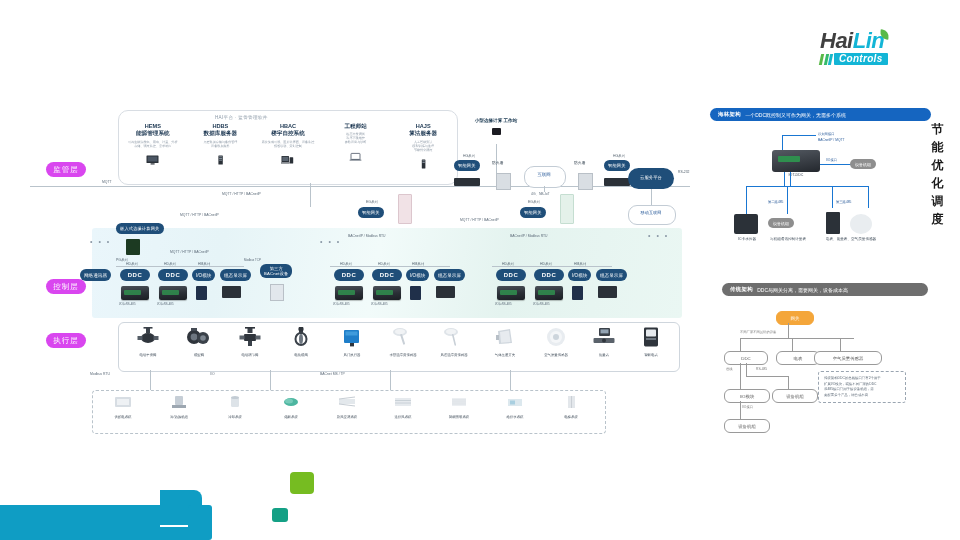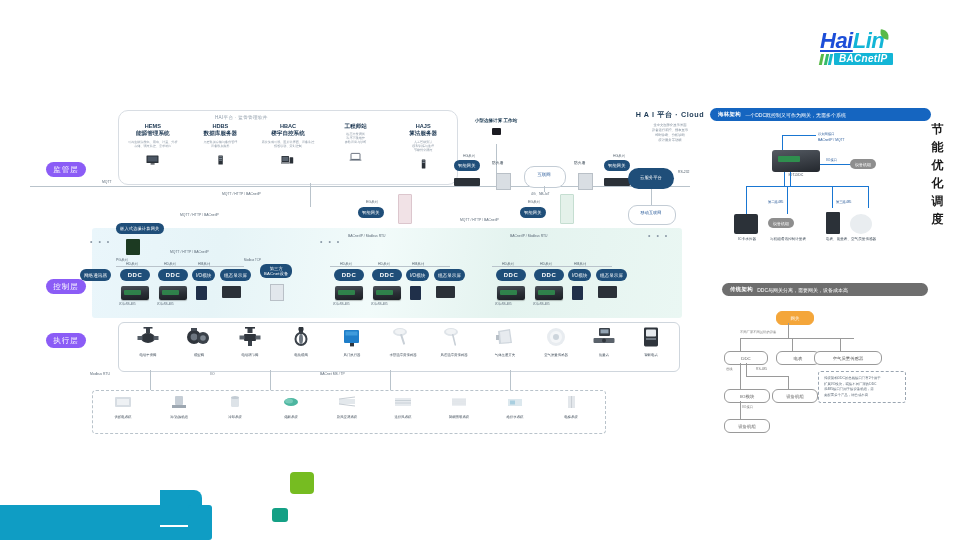--- a/index.html
+++ b/index.html
@@ -7,34 +7,34 @@
   .slide{position:absolute;left:0;top:0;width:960px;height:540px;background:#fff;}
 
   
   .title{position:absolute;left:48px;top:43px;font-size:19px;font-weight:bold;letter-spacing:.5px;white-space:nowrap;}
   .title .g{color:#3aa935;}
   .title .b{color:#1f7a8c;}
   .title .t{color:#14848e;}
 
   .logo{position:absolute;right:22px;top:30px;width:118px;height:42px;}
   .logo .lw{font-size:22px;font-weight:bold;font-style:italic;letter-spacing:-.5px;line-height:22px;}
-  .logo .l1{color:#1d4ed8;text-decoration:underline;}
+  .logo .l1{color:#404040;}
   .logo .l2{color:#13b5d6;}
   .logo .leaf{display:inline-block;width:9px;height:9px;background:#58b947;border-radius:0 80% 0 80%;transform:rotate(10deg);vertical-align:top;margin-left:-4px;}
   .logo .sub{margin-top:1px;display:flex;align-items:center;gap:2px;}
   .logo .bars{display:flex;gap:1.5px;}
   .logo .bars i{display:block;width:3px;height:11px;background:#58b947;transform:skewX(-12deg);}
   .logo .bars i:nth-child(2){background:#35bb6a;}
   .logo .bars i:nth-child(3){background:#17b7c9;}
   .logo .ctr{background:#13b5d6;color:#fff;font-size:10px;font-weight:bold;font-style:italic;padding:0 5px;line-height:12px;border-radius:1px;letter-spacing:.3px;}
 
   
   .diagram{position:absolute;left:30px;top:100px;width:660px;height:345px;}
 
-  .layerbadge{position:absolute;width:40px;height:15px;border-radius:8px;background:#8b5cf6;color:#fff;
+  .layerbadge{position:absolute;width:40px;height:15px;border-radius:8px;background:#d946ef;color:#fff;
     font-size:7.5px;display:flex;align-items:center;justify-content:center;letter-spacing:1px;}
   .lb1{left:16px;top:62px;}
   .lb2{left:16px;top:179px;}
   .lb3{left:16px;top:233px;}
 
   
   .supcard{position:absolute;left:88px;top:10px;width:338px;height:73px;border:1px solid #d8dde3;border-radius:10px;background:#fff;}
   .supcard .hai{position:absolute;left:96px;top:4px;font-size:4.6px;color:#8a98a6;letter-spacing:.3px;white-space:nowrap;}
   .supitems{position:absolute;left:0;top:12px;width:100%;display:flex;}
   .supitem{flex:1;text-align:center;}
@@ -125,21 +125,21 @@
   <div class="logo">
     <div class="lw">
       <span class="l1">Hai</span><span class="l2">Lin</span><span class="leaf"></span>
     </div>
     <div class="sub">
       <span class="bars">
           <i></i>
           <i></i>
           <i></i>
         </span>
-      <span class="ctr">BACnetIP</span>
+      <span class="ctr">Controls</span>
     </div>
   </div>
 
   <div class="diagram">
 
     <div class="layerbadge lb1">监管层</div>
     <div class="layerbadge lb2">控制层</div>
     <div class="layerbadge lb3">执行层</div>
 
     <div class="supcard">
@@ -222,27 +222,20 @@
       </div>
     </div>
 
     <div class="edgews">
       <div class="t">小型边缘计算
 工作站</div>
       <div class="ic"></div>
     </div>
     <div class="vline" style="left:466px;top:44px;height:42px;"></div>
 
-    <div class="cloudblk">
-      <div class="hdr">H A I 平台 · Cloud</div>
-      <div class="d">全中文图形化显示界面
-设备运行监控、报表显示
-即时诊断、分析诊断
-统计服务等功能</div>
-    </div>
 
     <div class="busline" style="left:0px;top:86px;width:660px;"></div>
     <div class="vline" style="left:280px;top:83px;height:24px;"></div>
     <div class="proto" style="left:192px;top:92px;">MQTT / HTTP / BACnetIP</div>
     <div class="proto" style="left:72px;top:80px;">MQTT</div>
 
     <div class="sername" style="left:433px;top:54px;">HG系列</div>
     <div class="pillgw" style="left:424px;top:60px;">智能网关</div>
     <div class="devbox" style="left:424px;top:78px;width:26px;height:8px;"></div>
 

